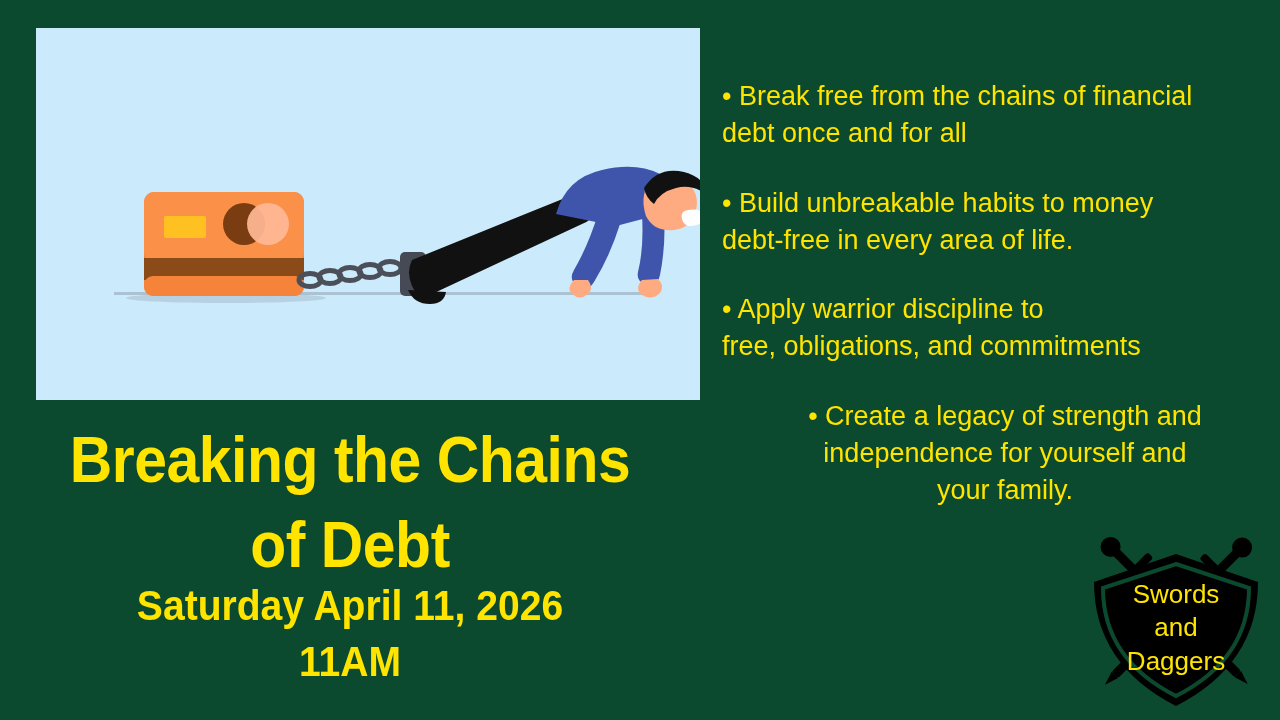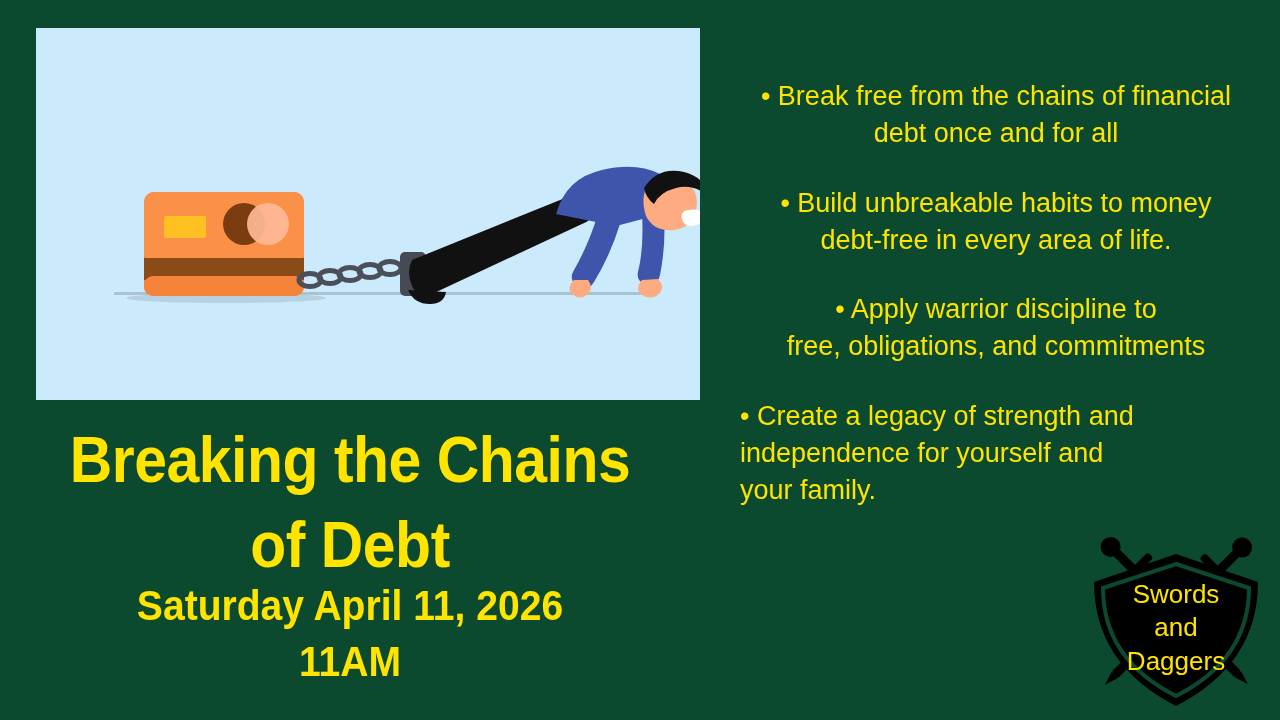--- a/index.html
+++ b/index.html
@@ -78,22 +78,22 @@
     top: 78px;
     width: 548px;
   }
   .benefit-item {
     color: #ffe400;
     font-size: 27px;
     line-height: 1.38;
     margin-bottom: 32px;
     white-space: pre-line;
   }
-  .benefit-item.align-center { text-align: center; }
-  .benefit-item.align-left { text-align: left; padding-left: 18px; }
+  .benefit-item.align-center { }
+  .benefit-item.align-left { text-align: center; padding-left: 18px; }
 
   
   #brand-logo {
     position: absolute;
     left: 1068px;
     top: 506px;
     width: 216px;
     height: 214px;
   }
   #brand-logo-svg { display: block; width: 100%; height: 100%; }

